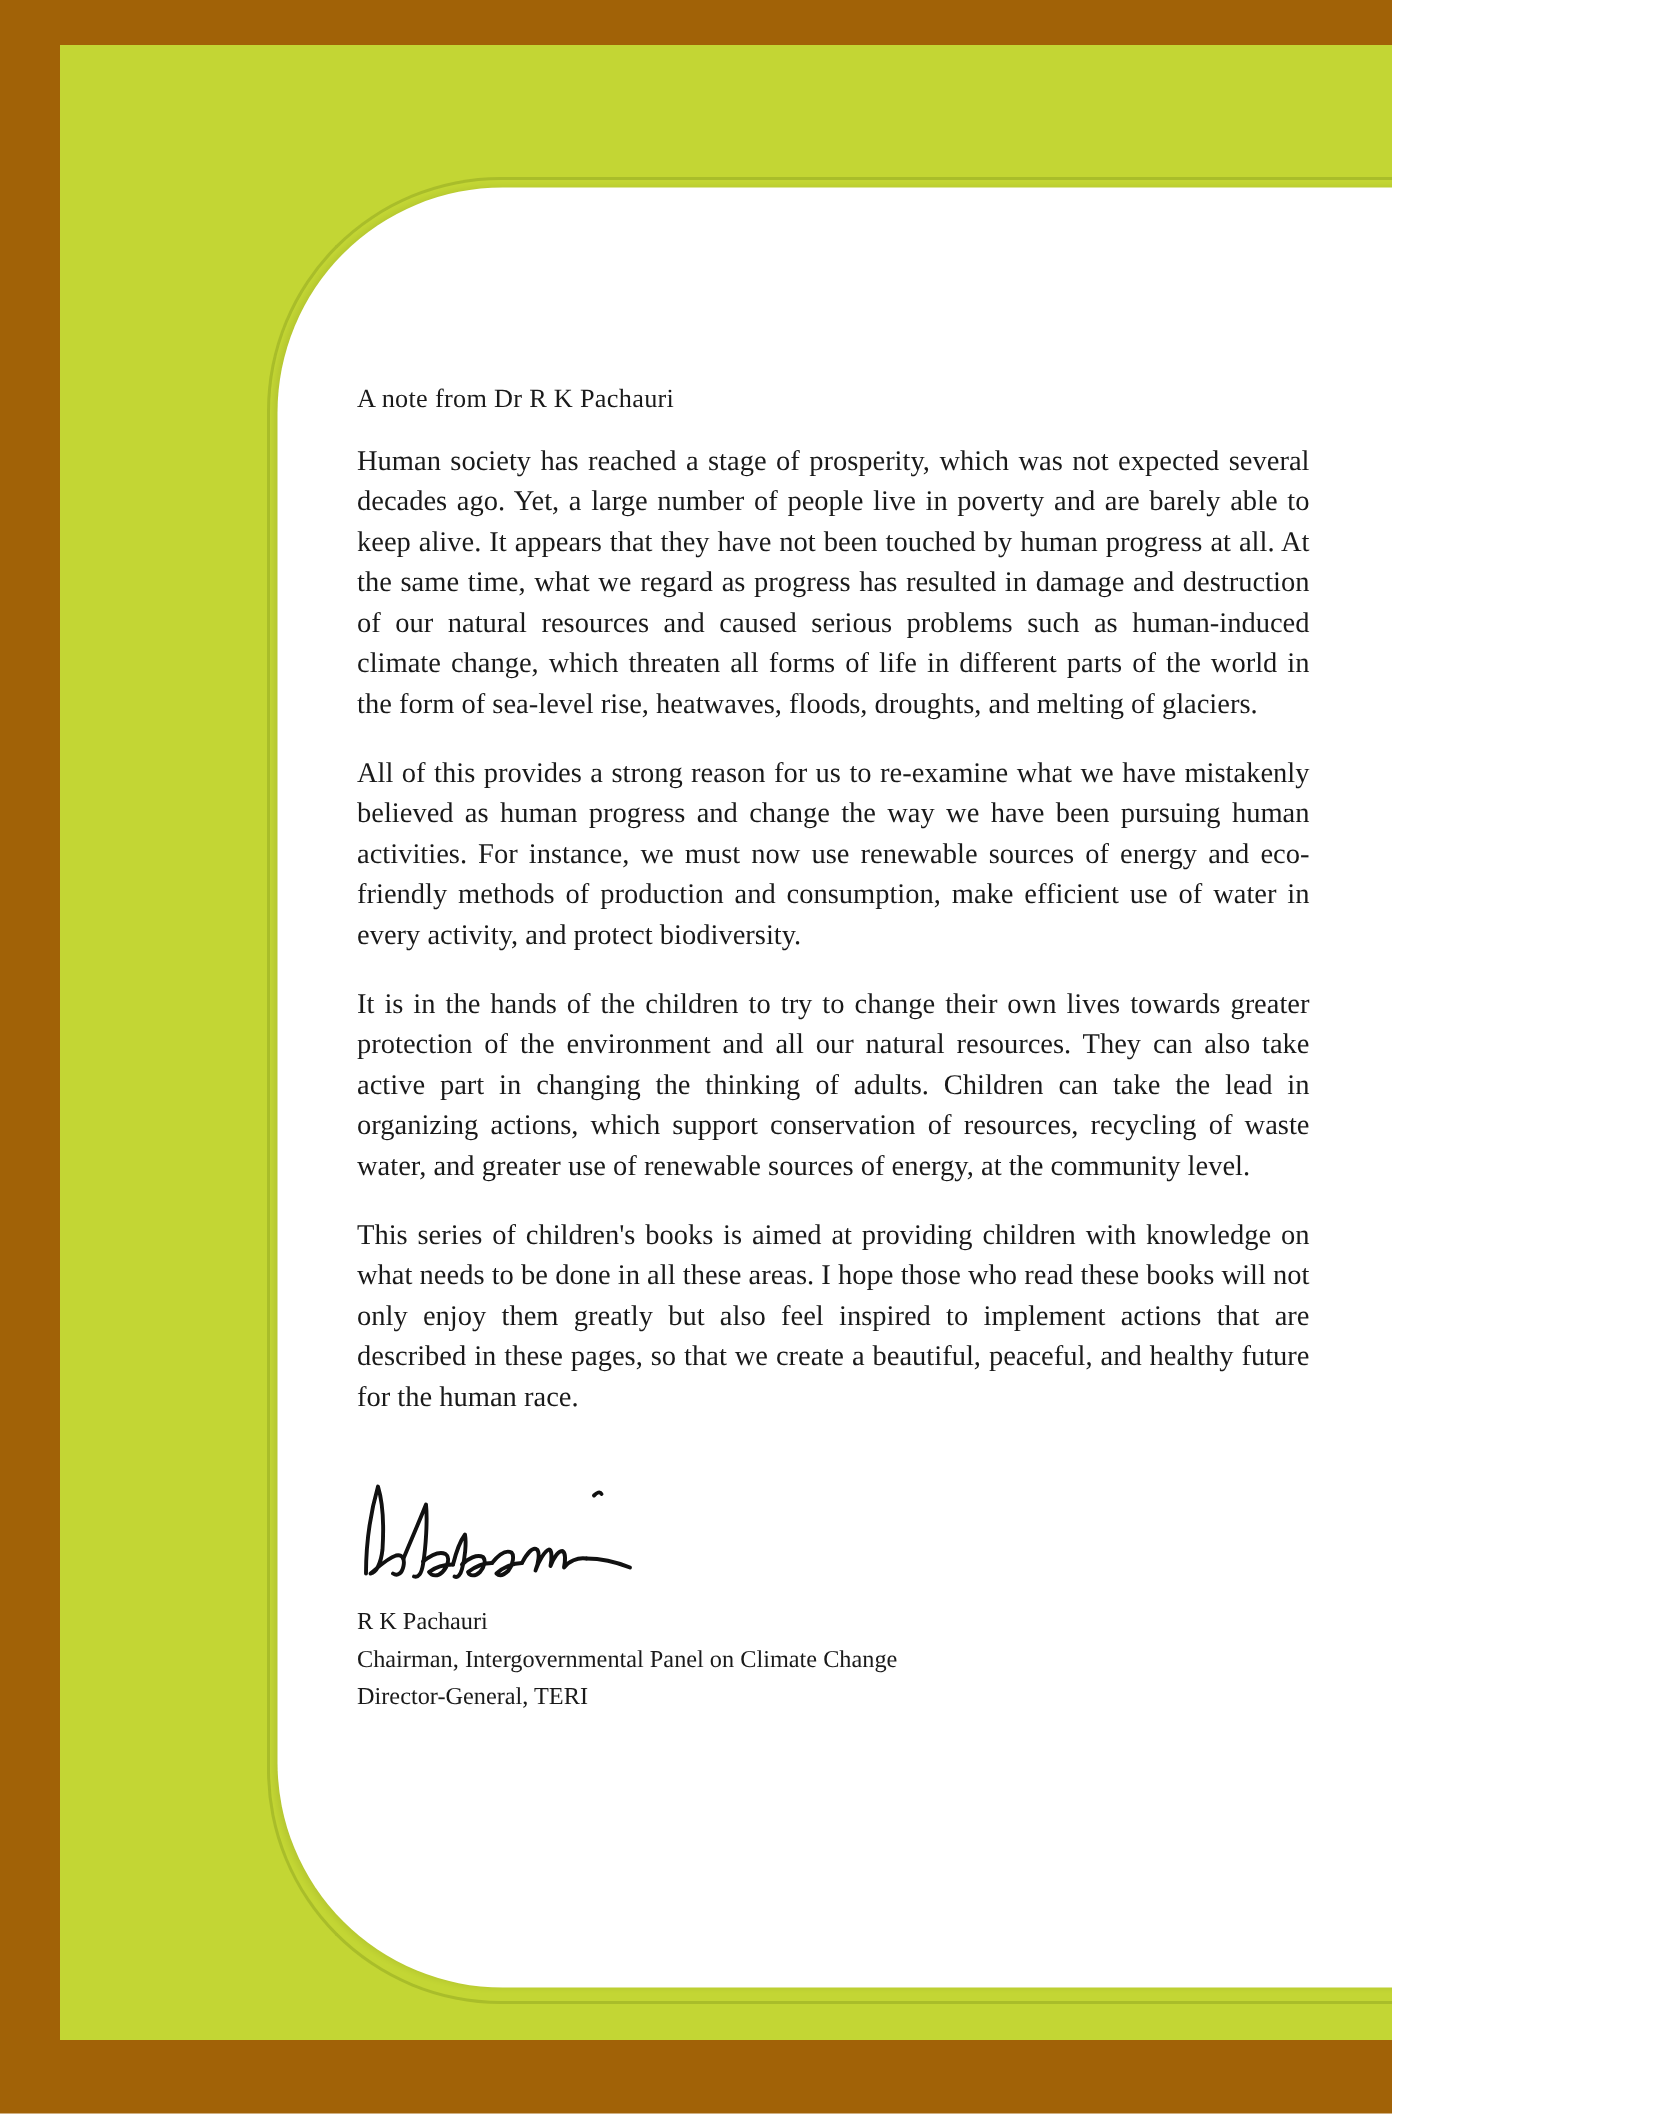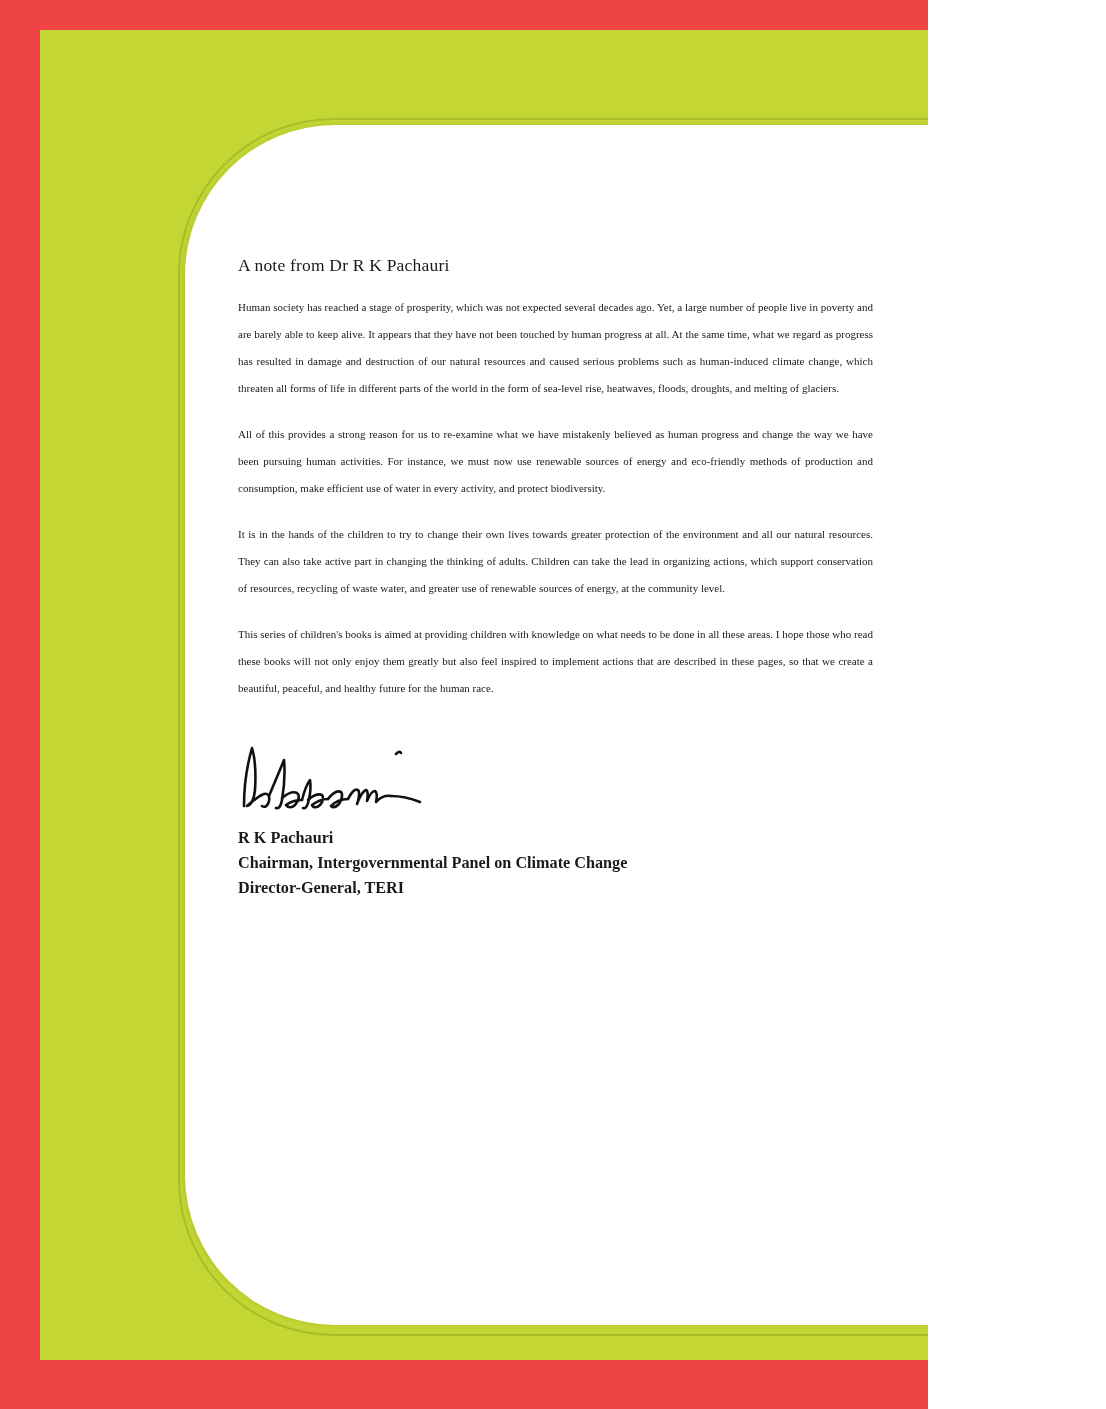--- a/index.html
+++ b/index.html
@@ -11,21 +11,21 @@
     width: 1106px;
     height: 1409px;
     font-family: "Liberation Serif", serif;
     overflow: hidden;
   }
 
   .page {
     position: relative;
     width: 928px;
     height: 1409px;
-    background: #ef4444;
+    background: #a16207;
     overflow: hidden;
   }
 
   
   .green-field {
     position: absolute;
     left: 40px;
     top: 30px;
     width: 1026px;
     height: 1330px;
@@ -83,37 +83,36 @@
 
   .note-title {
     font-size: 17.5px;
     color: #1a1a1a;
     margin: 0 0 18px 0;
     letter-spacing: 0.2px;
     font-weight: normal;
   }
 
   .note-para {
-    font-size: 11px;
+    font-size: 19px;
     line-height: 27px;
     color: #1a1a1a;
     text-align: justify;
     margin: 0 0 19px 0;
   }
 
   .signature {
     margin-top: 34px;
     margin-bottom: 4px;
     height: 86px;
     width: 220px;
   }
 
   .sign-block {
     margin-top: 4px;
-    font-weight: bold;
   }
   .sign-line {
     font-size: 16.2px;
     line-height: 25px;
     color: #1a1a1a;
   }
 </style>
 </head>
 <body>
 

